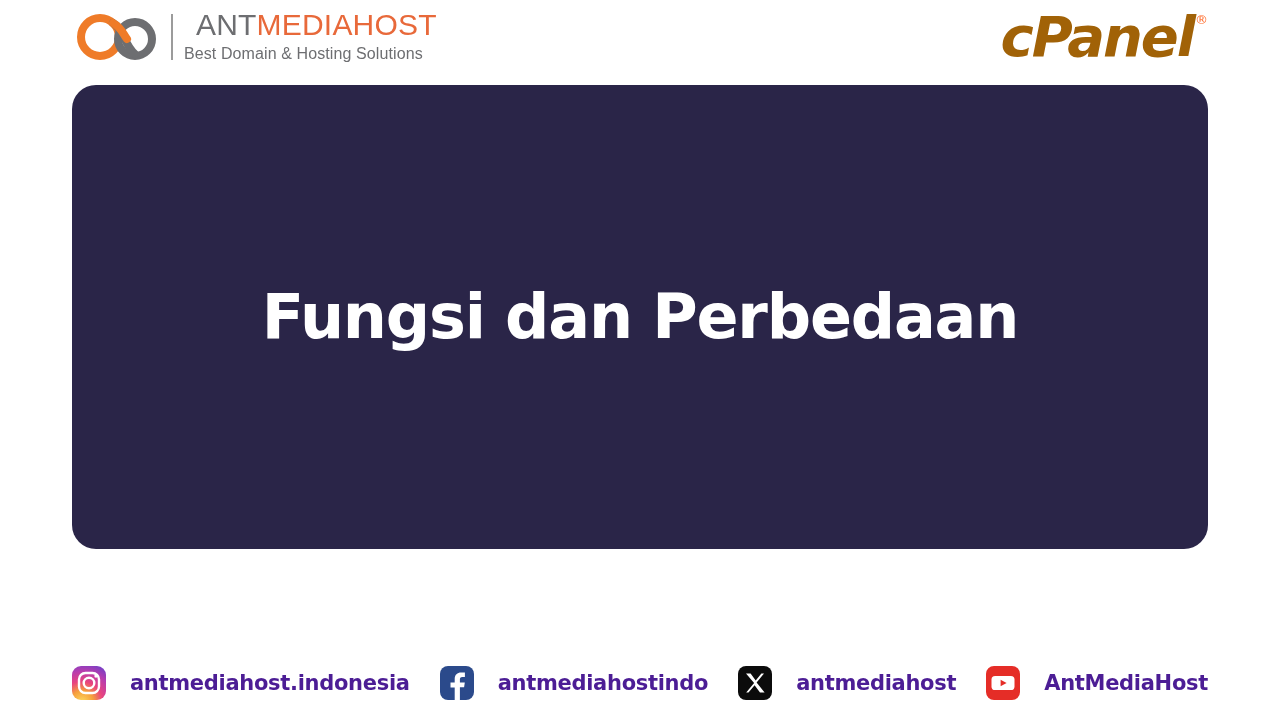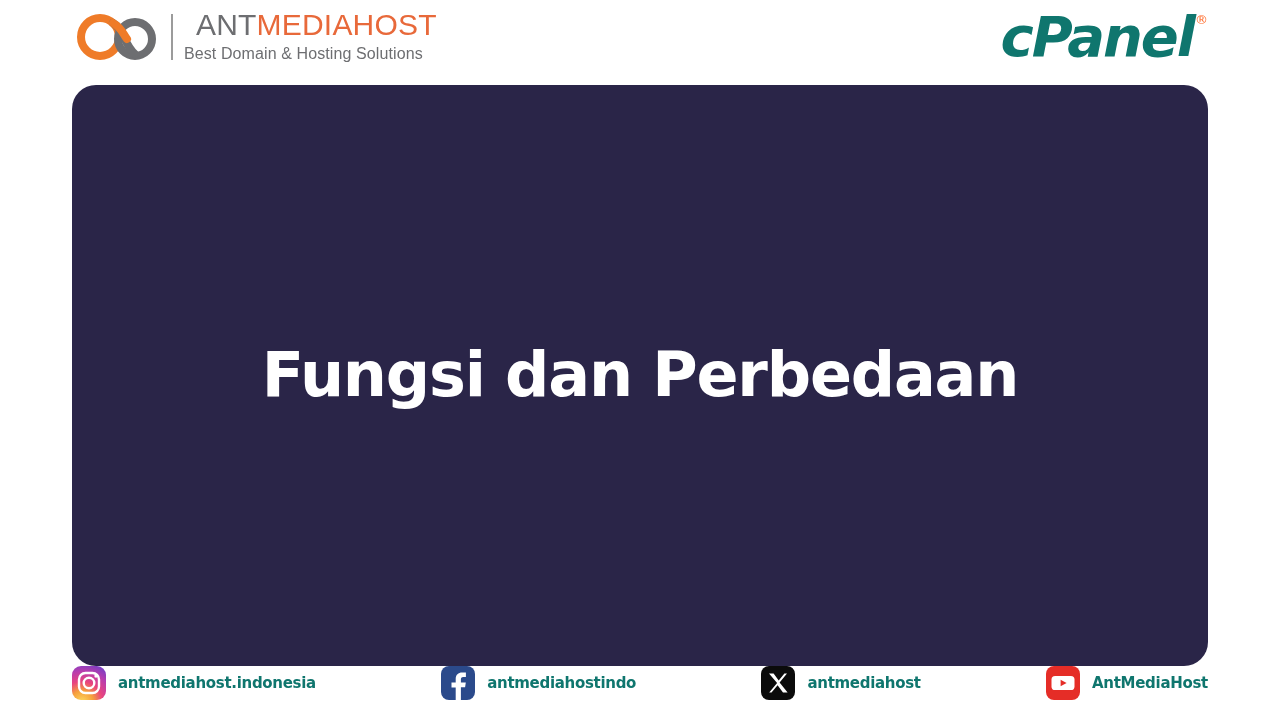--- a/index.html
+++ b/index.html
@@ -35,32 +35,32 @@
     font-size:16px; color:#6d6e71; line-height:1.25;
     margin-top:3px; letter-spacing:0.1px; white-space:nowrap;
   }
 
   .cpanel {
     position:absolute; right:72px; top:9px;
     display:flex; align-items:flex-start;
   }
   .cpanel-word {
     font-size:56px; font-weight:700; font-style:italic;
-    color:#0f766e; letter-spacing:-2px; line-height:1;
+    color:#a16207; letter-spacing:-2px; line-height:1;
     font-family:"DejaVu Sans", sans-serif;
   }
   .cpanel-reg {
     font-size:13px; color:#ff6c2c; margin-top:3px; margin-left:1px;
     font-family:"DejaVu Sans", sans-serif;
   }
 
   
   .card {
     position:absolute; left:72px; top:85px;
-    width:1136px; height:581px;
+    width:1136px; height:464px;
     background:#2a2548;
     border-radius:24px;
     display:flex; align-items:center; justify-content:center;
   }
   .card-title {
     text-align:center;
     color:#ffffff;
     font-family:"DejaVu Sans", sans-serif;
     font-weight:700;
     font-size:62px;
@@ -77,22 +77,22 @@
   }
   .socials {
     display:flex; align-items:center;
     width:1136px; margin-left:72px;
     justify-content:space-between;
   }
   .social { display:flex; align-items:center; gap:12px; }
   .social-icon { width:34px; height:34px; flex:0 0 auto; display:block; }
   .social-label {
     font-family:"DejaVu Sans", sans-serif;
-    font-weight:700; font-size:15px;
-    color:#0f766e; letter-spacing:-0.3px; white-space:nowrap;
+    font-weight:700; font-size:21px;
+    color:#4c1d95; letter-spacing:-0.3px; white-space:nowrap;margin-left:12px;
   }
 </style>
 </head>
 <body>
 
 <div class="page">
 
   <div class="header">
 
     <div class="brand">

